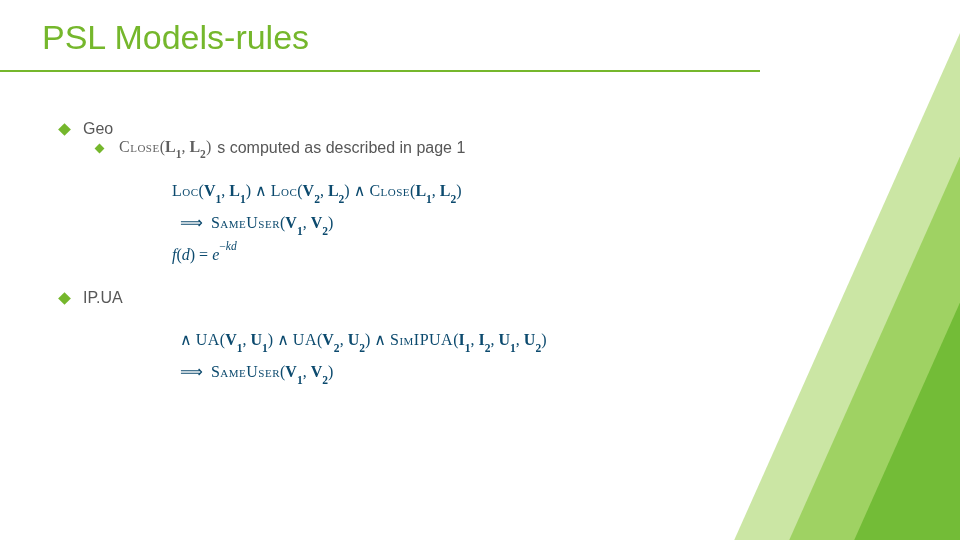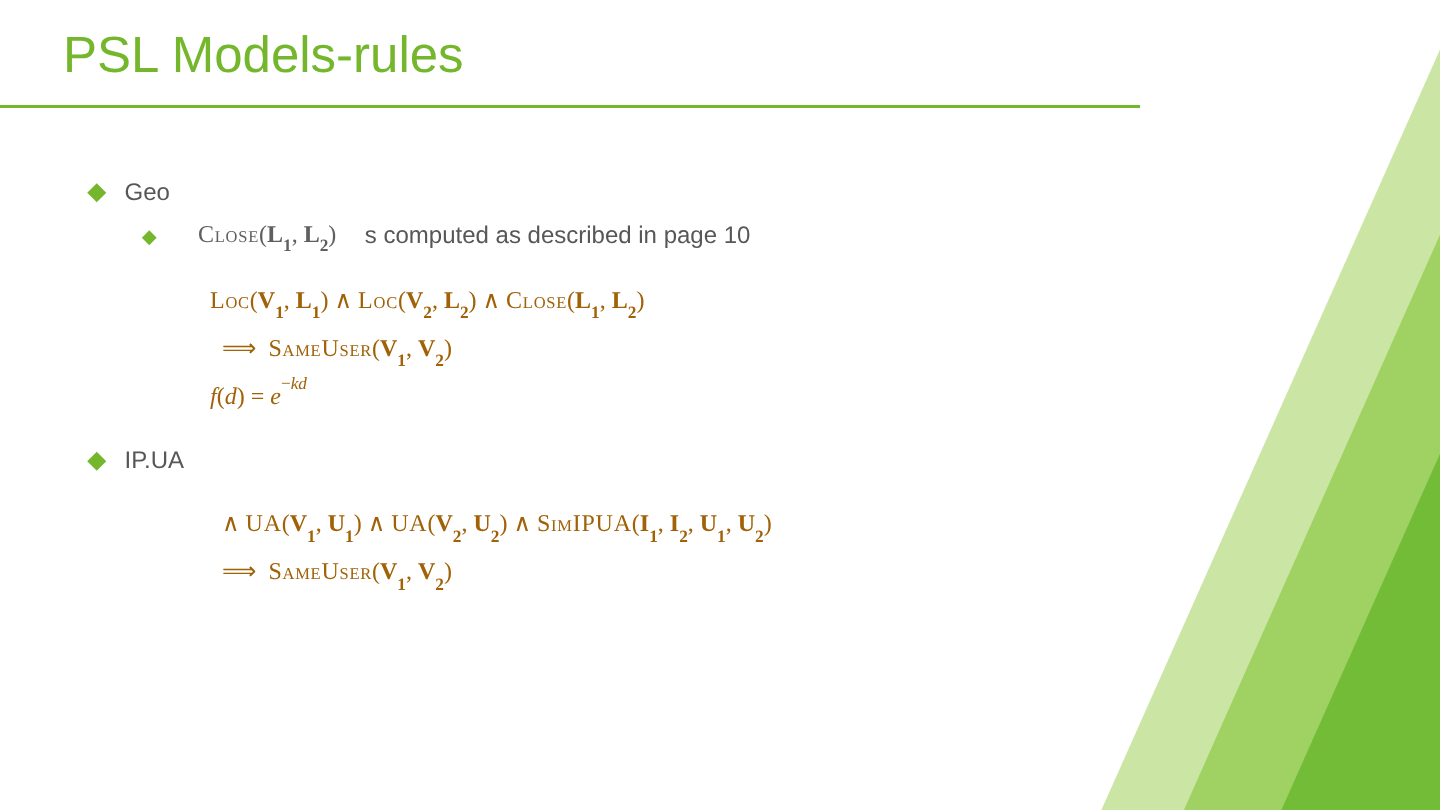--- a/index.html
+++ b/index.html
@@ -48,45 +48,44 @@
   .bullet-1 {
     margin-bottom: 10px;
   }
   .bullet-1 > .b-row {
     display: flex;
     align-items: baseline;
     text-align: center;
   }
   .bullet-2 {
     margin-left: 36px;
-    margin-top: 10px;
     display: flex;
     align-items: center;
-    gap: 19px;
+    gap: 6px;
   }
   .diamond {
     display: inline-block;
     width: 9px;
     height: 9px;
     background: #75b72c;
     transform: rotate(45deg);
     margin-right: 14px;
     flex-shrink: 0;
   }
   .diamond.sm {
     width: 7px;
     height: 7px;
     margin-right: 10px;
   }
   .formula-block {
-    margin-left: 80px;
+    margin-left: 112px;
     margin-top: 18px;
     margin-bottom: 18px;
     font-family: "Cambria Math", Georgia, "Times New Roman", serif;
-    color: #a16207;
+    color: #0c4a6e;
     font-size: 16px;
     line-height: 1.9;
   }
   .formula-inline {
     font-family: "Cambria Math", Georgia, "Times New Roman", serif;
     color: #5f5f5f;
     font-size: 16px;
   }
   .sc {
     font-variant: small-caps;
@@ -127,21 +126,21 @@
     <ul>
       <li class="bullet-1">
         <div class="b-row">
           <span class="diamond"></span>
           <span>Geo</span>
         </div>
 
         <div class="bullet-2">
           <span class="diamond sm"></span>
           <span class="formula-inline"><span class="sc">Close</span>(<span class="var">L</span><sub>1</sub>, <span class="var">L</span><sub>2</sub>)</span>
-          <span>s computed as described in page 10</span>
+          <span>s computed as described in page 1</span>
         </div>
 
         <div class="formula-block">
           <div>
             <span class="sc">Loc</span>(<span class="var">V</span><sub>1</sub>, <span class="var">L</span><sub>1</sub>) ∧ <span class="sc">Loc</span>(<span class="var">V</span><sub>2</sub>, <span class="var">L</span><sub>2</sub>) ∧ <span class="sc">Close</span>(<span class="var">L</span><sub>1</sub>, <span class="var">L</span><sub>2</sub>)
           </div>
           <div>
             &nbsp;&nbsp;<span class="arrow">⟹</span>&nbsp;&nbsp;<span class="sc">SameUser</span>(<span class="var">V</span><sub>1</sub>, <span class="var">V</span><sub>2</sub>)
           </div>
           <div>

